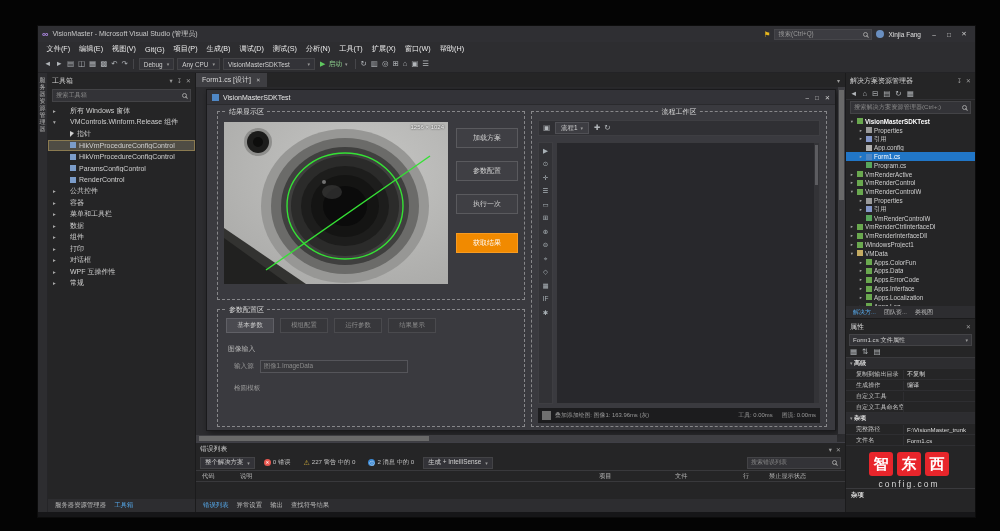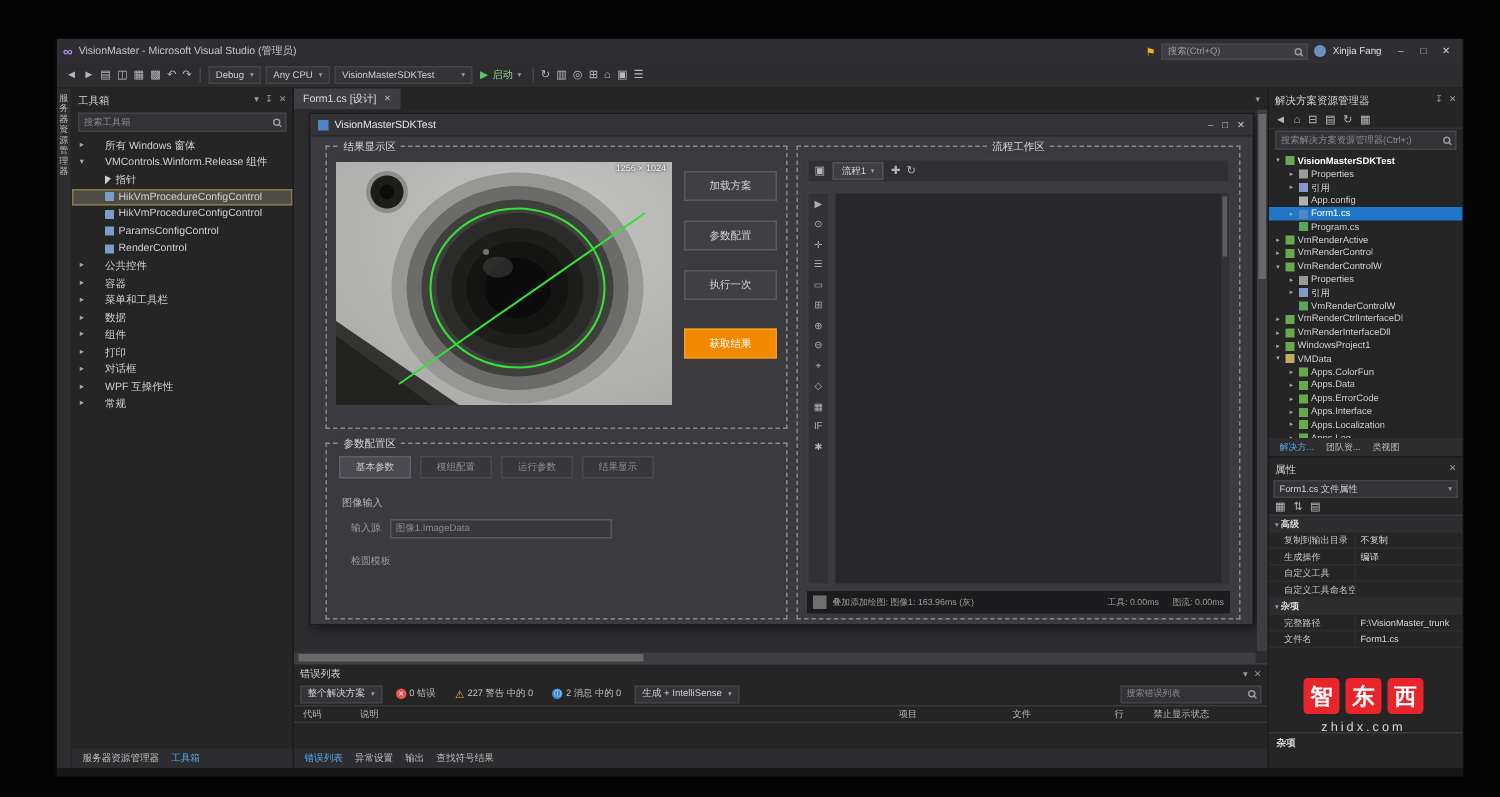--- a/index.html
+++ b/index.html
@@ -170,20 +170,36 @@
       </div>
       <span class="avatar"></span>
       <span class="account">Xinjia Fang</span>
       <div class="winbtns">
         <span class="winbtn">–</span>
         <span class="winbtn">□</span>
         <span class="winbtn">✕</span>
       </div>
     </div>
 
+    <div class="menubar">
+
+    <span class="menu-item">文件(F)</span>
+        <span class="menu-item">编辑(E)</span>
+        <span class="menu-item">视图(V)</span>
+        <span class="menu-item">Git(G)</span>
+        <span class="menu-item">项目(P)</span>
+        <span class="menu-item">生成(B)</span>
+        <span class="menu-item">调试(D)</span>
+        <span class="menu-item">测试(S)</span>
+        <span class="menu-item">分析(N)</span>
+        <span class="menu-item">工具(T)</span>
+        <span class="menu-item">扩展(X)</span>
+        <span class="menu-item">窗口(W)</span>
+        <span class="menu-item">帮助(H)</span>
+      </div>
 
     <div class="toolbar">
       <div class="tics">
 
       <span class="tico">◄</span>
           <span class="tico">►</span>
           <span class="tico">▤</span>
           <span class="tico">◫</span>
           <span class="tico">▦</span>
           <span class="tico">▩</span>
@@ -775,15 +791,15 @@
     <div class="statusbar"></div>
   </div>
 
   <div class="watermark">
     <div class="wm-tiles">
 
     <span class="wm-tile">智</span>
         <span class="wm-tile">东</span>
         <span class="wm-tile">西</span>
       </div>
-    <div class="wm-domain">zhidx.com</div>
+    <div class="wm-domain">config.com</div>
   </div>
 </div>
 
 </body></html>

